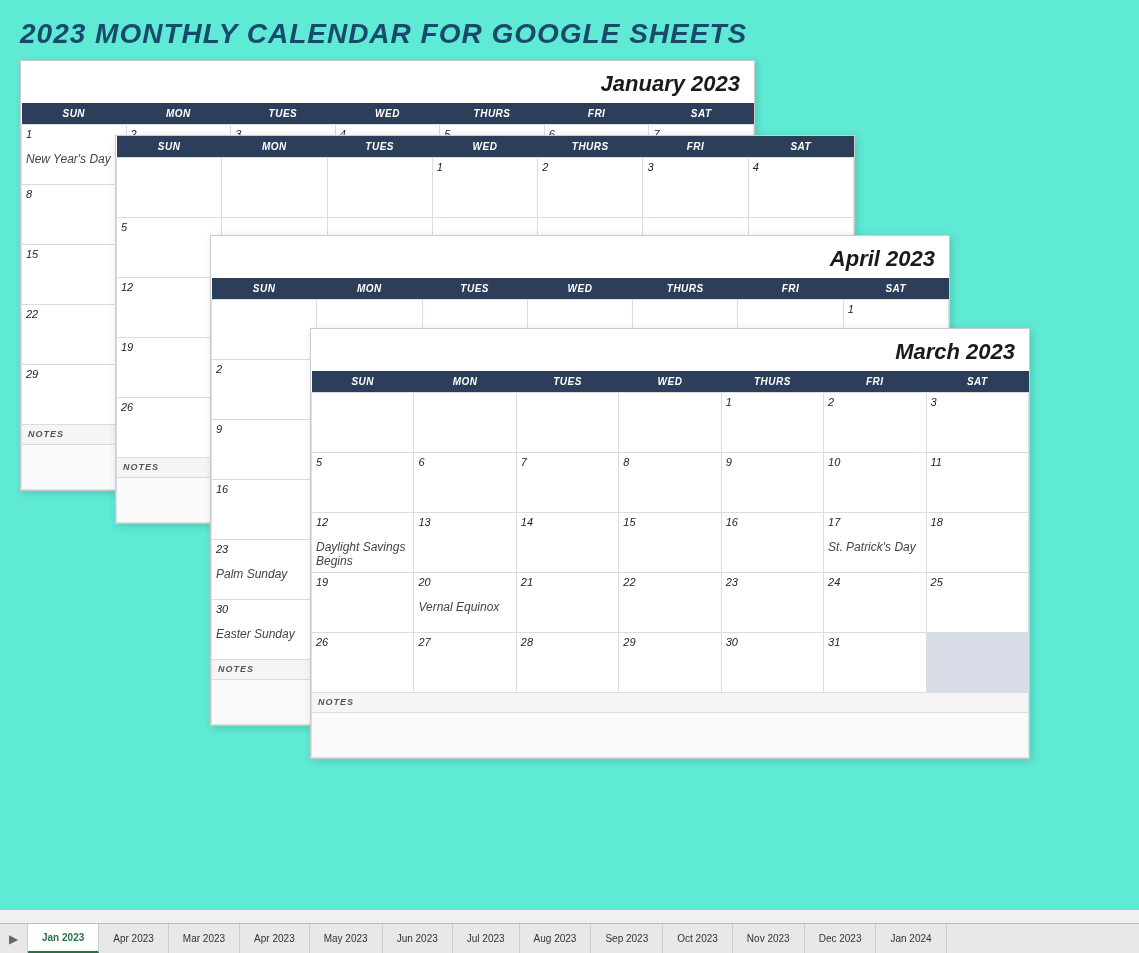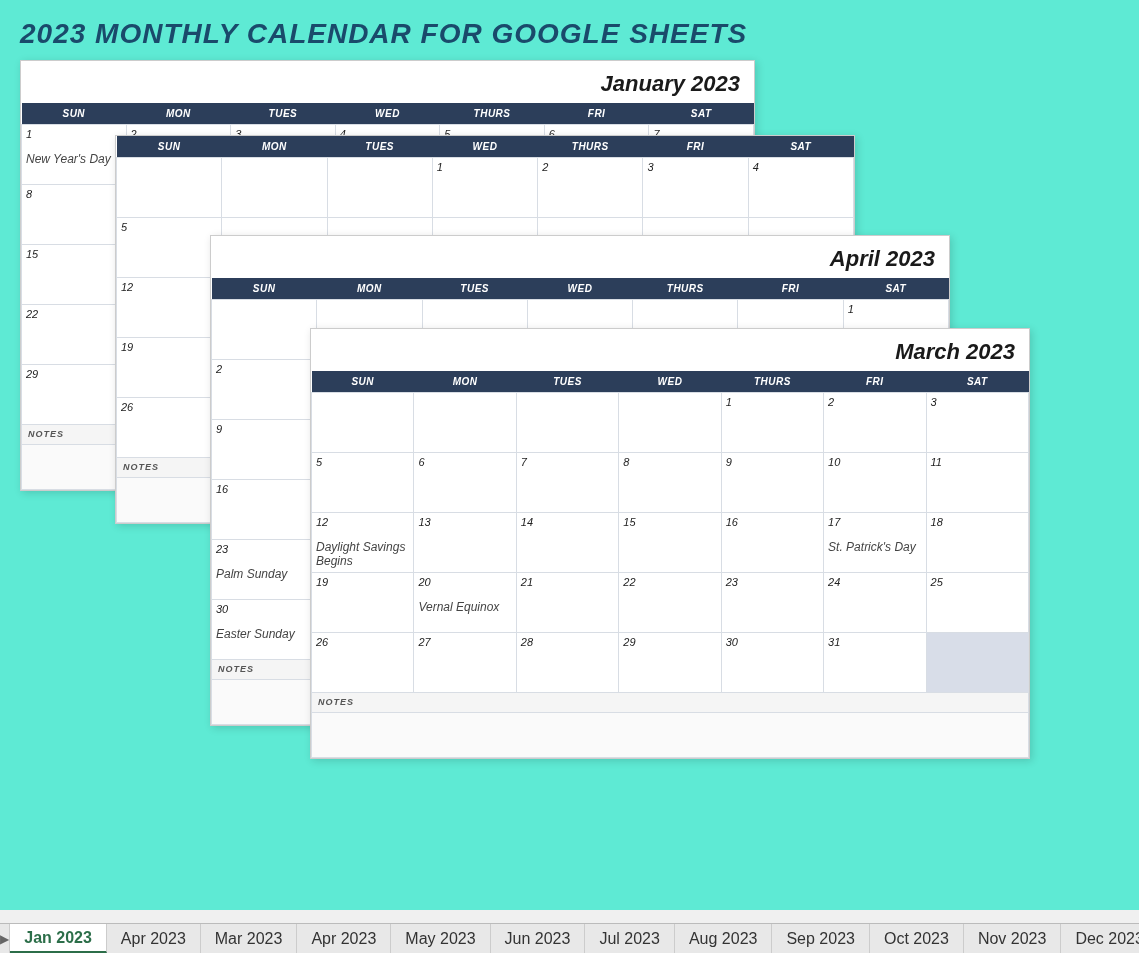--- a/index.html
+++ b/index.html
@@ -160,21 +160,21 @@
       justify-content: center;
       color: #666;
       font-size: 12px;
       border-right: 1px solid #ccc;
     }
 
     .tab-item {
       padding: 0 14px;
       display: flex;
       align-items: center;
-      font-size: 16px;
+      font-size: 10px;
       color: #333;
       border-right: 1px solid #ccc;
       cursor: pointer;
       white-space: nowrap;
     }
 
     .tab-item.active {
       background: white;
       color: #2c6e49;
       font-weight: bold;

